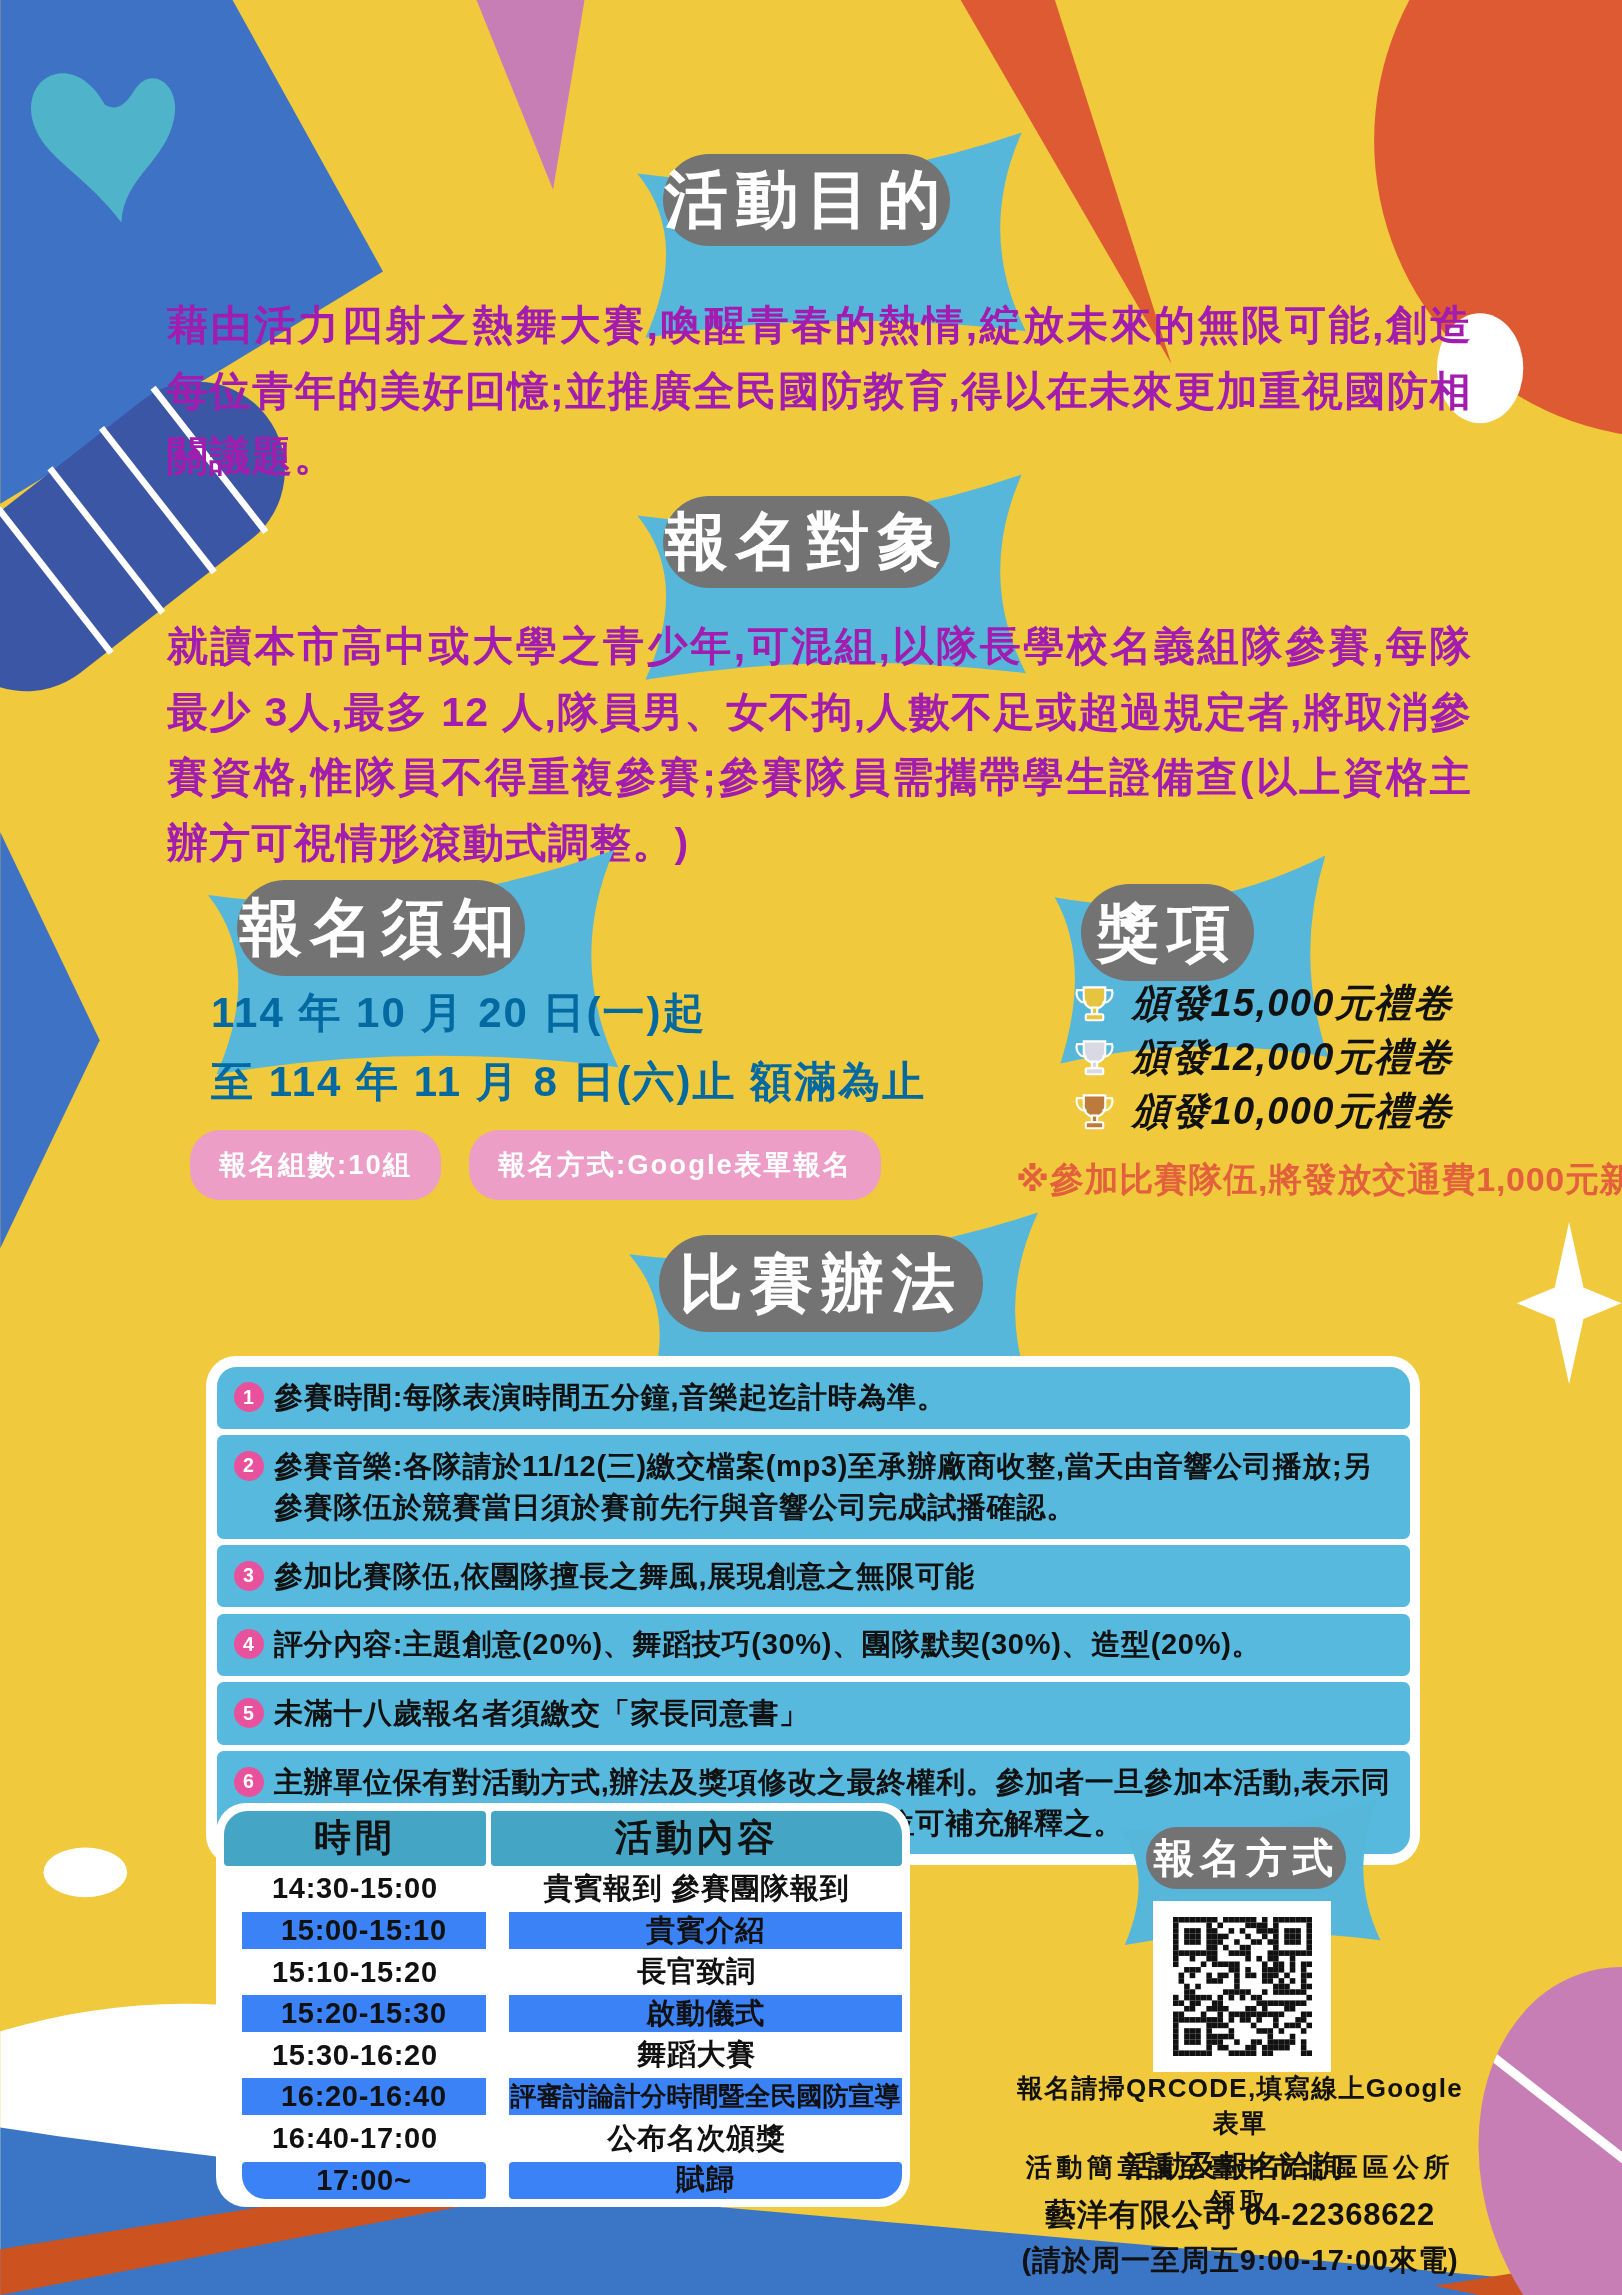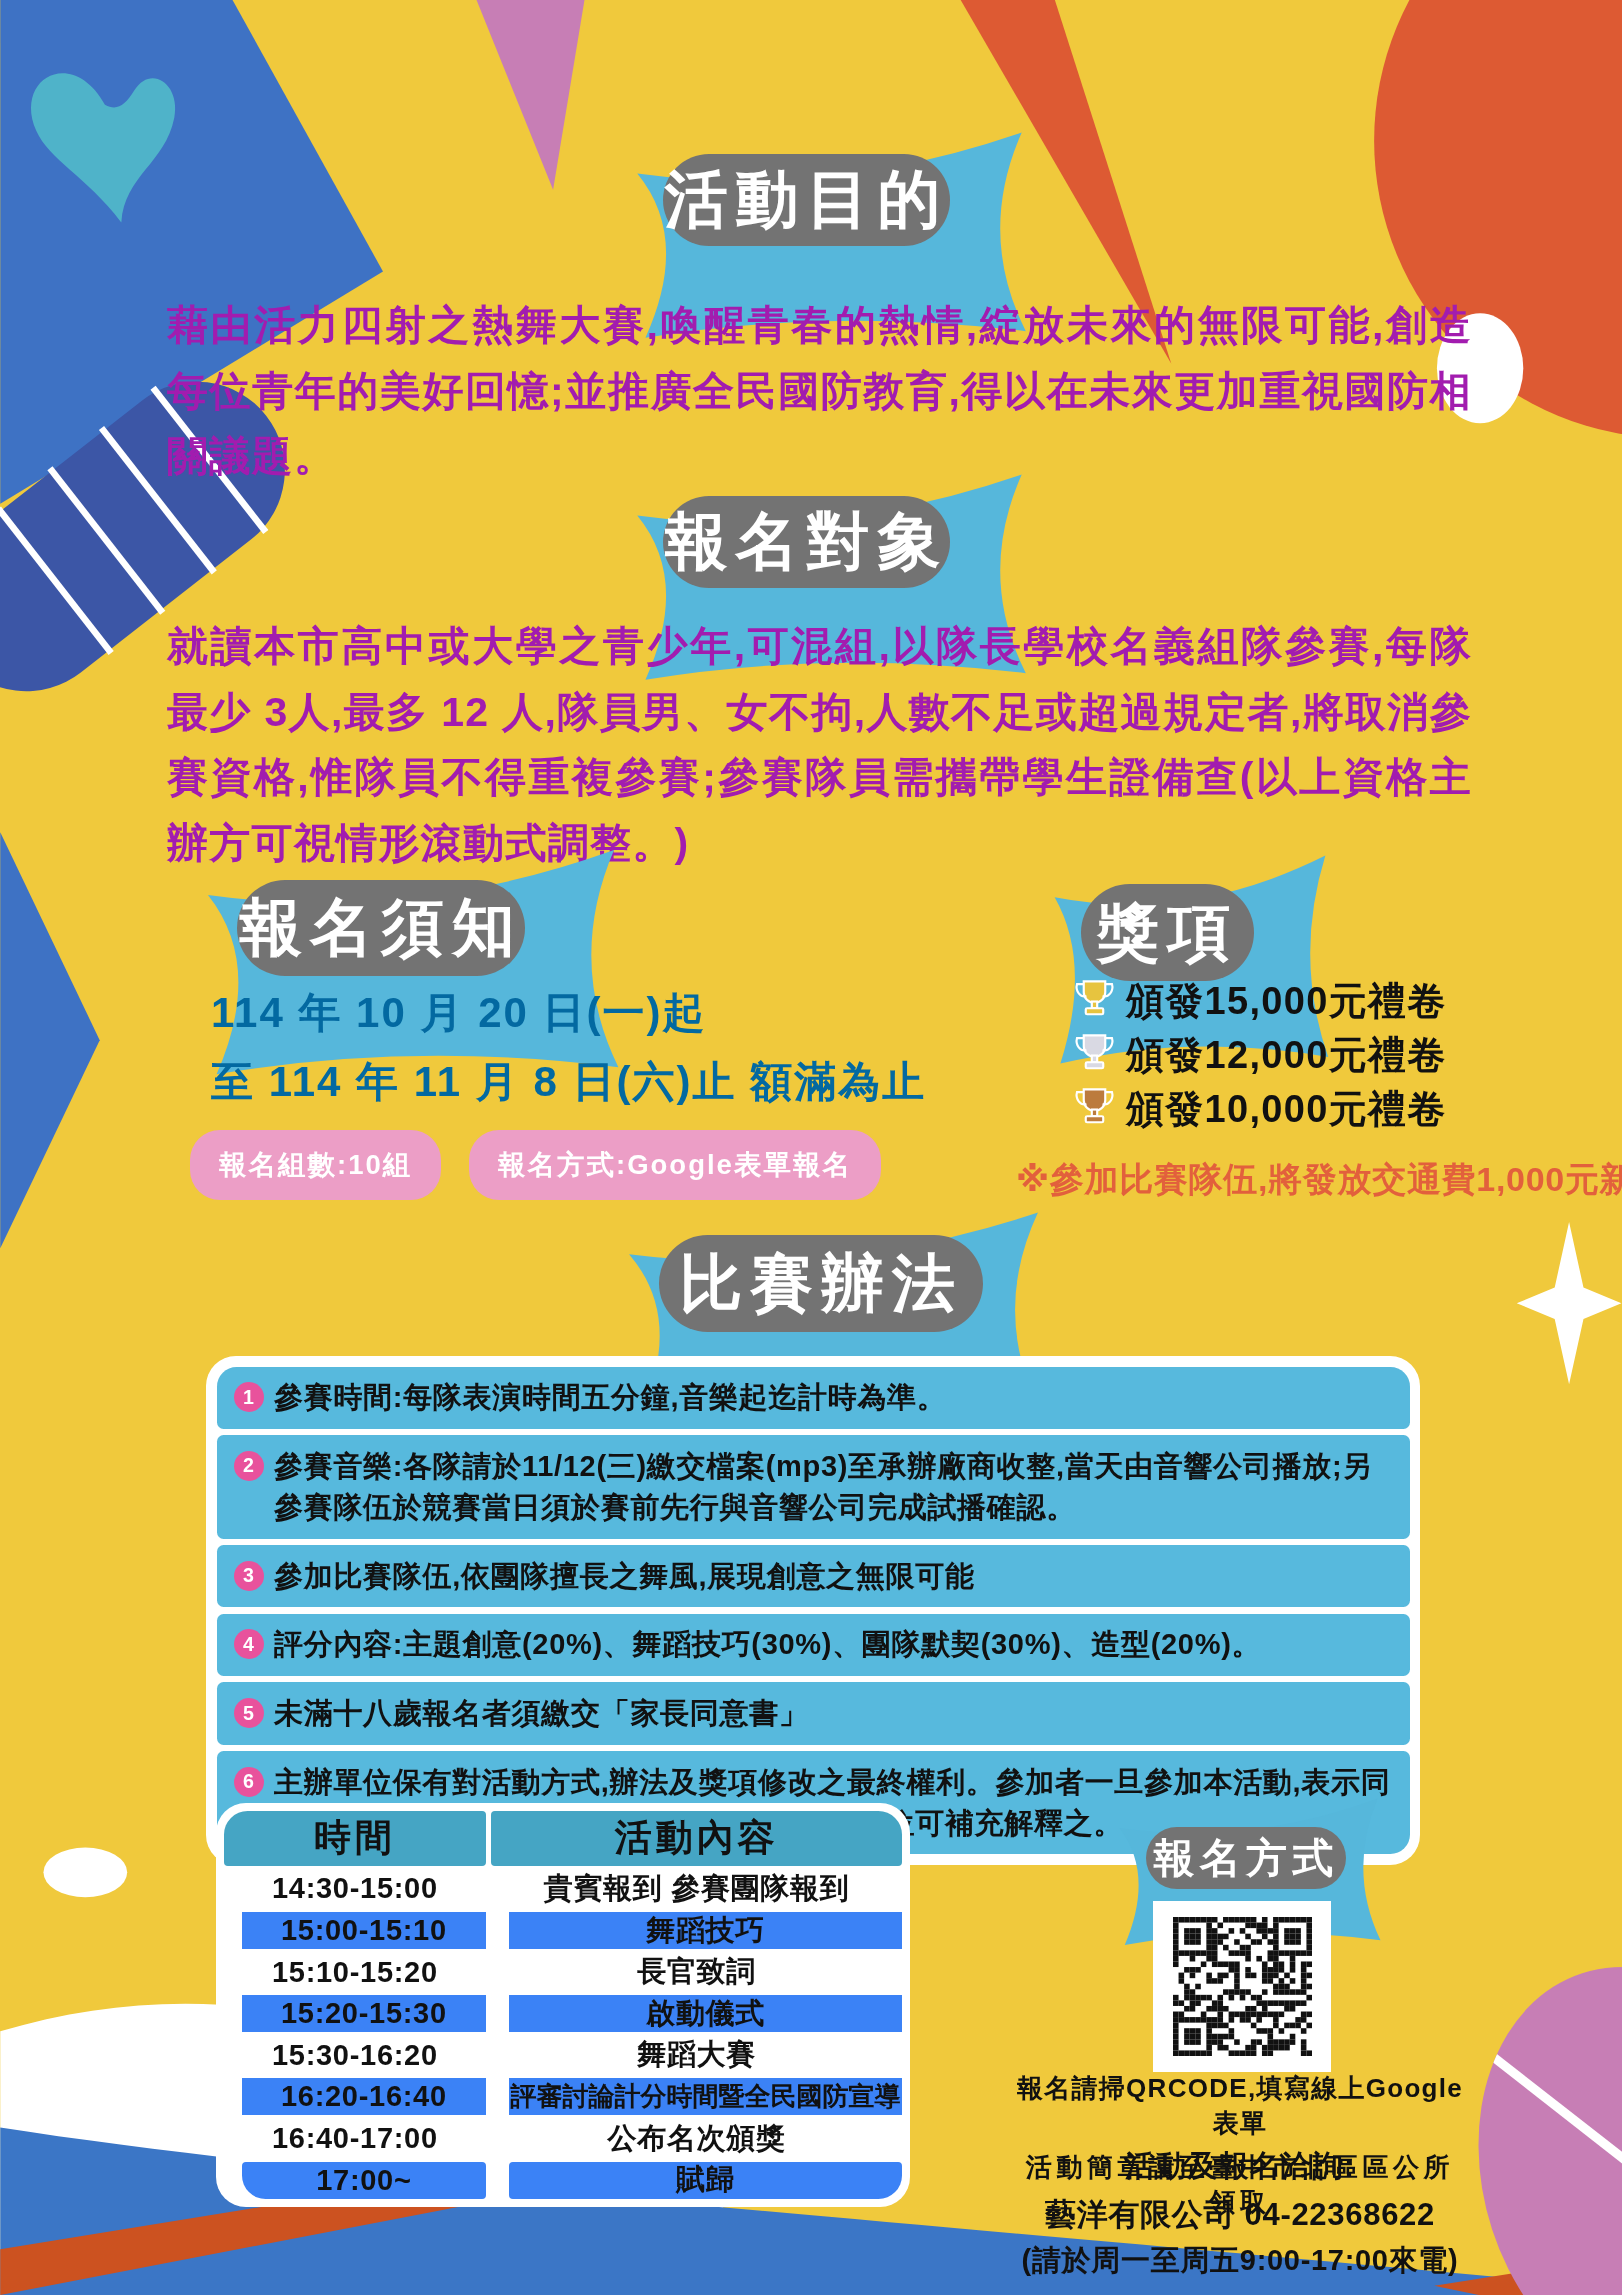--- a/index.html
+++ b/index.html
@@ -29,21 +29,21 @@
     text-align:justify;
   }
   .dates{font-size:42px;font-weight:bold;letter-spacing:2px;color:#0369a1;}
   .dates div{margin-bottom:13px;}
   .tagpill{
     position:absolute;background:#EC9EC6;color:#fff;font-weight:bold;
     font-size:27.5px;letter-spacing:2px;border-radius:30px;padding:17px 29px;white-space:nowrap;
   }
 
   
-  .award-row{display:flex;align-items:flex-start;gap:10px;height:54px;}
+  .award-row{display:flex;align-items:center;gap:16px;height:54px;font-style:italic;}
   .award-row .label{font-size:38px;font-weight:bold;letter-spacing:1.3px;}
   .award-note{font-size:34px;font-weight:bold;color:#E2603C;letter-spacing:0.7px;white-space:nowrap;}
 
   
   .rules{
     position:absolute;background:#fff;border-radius:30px;padding:10.5px;
     display:flex;flex-direction:column;gap:6.5px;box-sizing:border-box;
   }
   .rule{
     background:#57B9DD;border-radius:6.5px;padding:10.5px 17px;
@@ -256,21 +256,21 @@
 </div>
 
 <div class="schedule" style="left:216px;top:1803px;width:694px;">
   <div class="cell head c1">時間</div>
   <div class="cell head c2">活動內容</div>
 
   <div class="cell row">14:30-15:00</div>
   <div class="cell row">貴賓報到  參賽團隊報到</div>
 
   <div class="cell row blue">15:00-15:10</div>
-  <div class="cell row blue">舞蹈技巧</div>
+  <div class="cell row blue">貴賓介紹</div>
 
   <div class="cell row">15:10-15:20</div>
   <div class="cell row">長官致詞</div>
 
   <div class="cell row blue">15:20-15:30</div>
   <div class="cell row blue">啟動儀式</div>
 
   <div class="cell row">15:30-16:20</div>
   <div class="cell row">舞蹈大賽</div>
 

